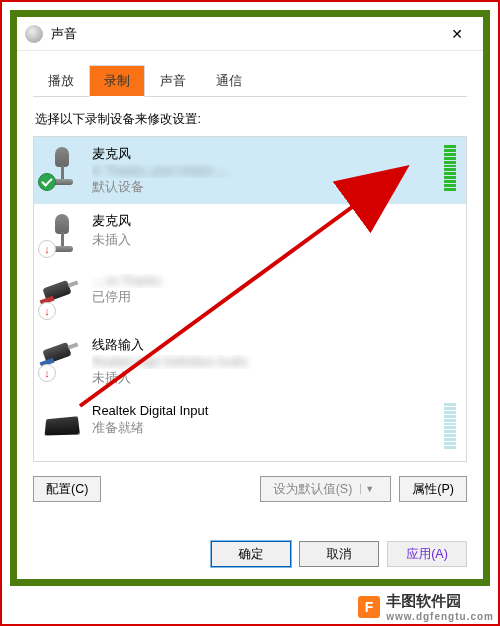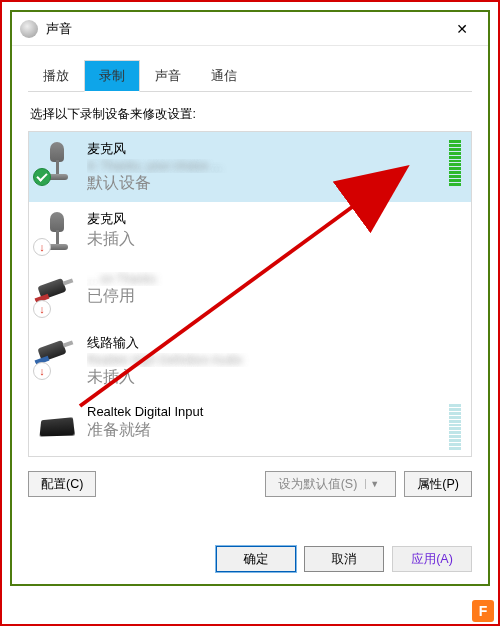--- a/index.html
+++ b/index.html
@@ -1,27 +1,27 @@
 <!DOCTYPE html>
 <html><head>
 <meta charset="utf-8">
 <style>
   * { box-sizing: border-box; font-family: "Microsoft YaHei", "Segoe UI", Tahoma, sans-serif; }
   body { margin: 0; background: #fff; width: 500px; height: 626px; position: relative; overflow: hidden; }
   .outer-red { position: absolute; left: 0; top: 0; width: 500px; height: 626px; border: 2px solid #d40000; }
-  .dialog { position: absolute; left: 10px; top: 10px; width: 480px; height: 576px; background: #fff; border: 2px solid #4d7c0f; }
+  .dialog { position: absolute; left: 10px; top: 10px; width: 480px; height: 576px; background: #fff; border: 7px solid #4d7c0f; }
   .titlebar { height: 34px; display: flex; align-items: center; padding: 0 4px 0 8px; border-bottom: 1px solid #e8e8e8; }
   .title-icon { width: 18px; height: 18px; border-radius: 50%; background: radial-gradient(circle at 40% 35%, #eee, #999); margin-right: 8px; }
   .title-text { flex: 1; font-size: 13px; color: #000; }
   .close-btn { width: 44px; height: 32px; display: flex; align-items: center; justify-content: center; cursor: pointer; }
   .close-x { font-size: 14px; color: #000; }
   .body-pad { padding: 14px 16px 12px 16px; }
   .tabs { display: flex; border-bottom: 1px solid #d9d9d9; }
   .tab { padding: 6px 14px; font-size: 13px; color: #333; border: 1px solid transparent; border-bottom: none; margin-bottom: -1px; cursor: pointer; position: relative; }
-  .tab.active { background: #0ea5e9; border-color: #d9d9d9; border-bottom: 1px solid #fff; }
+  .tab.active { background: #f97316; border-color: #d9d9d9; border-bottom: 1px solid #fff; }
   .instruction { font-size: 12.5px; color: #000; margin: 14px 2px 8px 2px; }
   .device-list { border: 1px solid #d9d9d9; height: 326px; overflow-y: auto; overflow-x: hidden; }
   .device-row { display: flex; align-items: flex-start; padding: 8px 10px 8px 6px; min-height: 62px; position: relative; }
   .device-row.selected { background: #cfeaf6; }
   .dev-iconbox { width: 44px; height: 44px; position: relative; margin-right: 8px; flex-shrink: 0; }
   .mic-icon { width: 30px; height: 38px; margin: 2px auto; position: relative; }
   .mic-head { position: absolute; top: 0; left: 8px; width: 14px; height: 20px; background: linear-gradient(#888,#666); border-radius: 7px 7px 4px 4px; }
   .mic-stand { position: absolute; top: 18px; left: 13.5px; width: 3px; height: 14px; background: #777; }
   .mic-base { position: absolute; bottom: 0; left: 4px; width: 22px; height: 6px; background: linear-gradient(#999,#666); border-radius: 3px; }
   .jack-icon { width: 40px; height: 40px; position: relative; }
@@ -32,21 +32,21 @@
   .box-icon { position: absolute; left: 4px; top: 14px; width: 34px; height: 18px; background: linear-gradient(#3a3a3a,#111); border-radius: 2px; transform: perspective(50px) rotateX(18deg) rotateY(-12deg); }
   .status-badge { position: absolute; left: -2px; bottom: -2px; width: 18px; height: 18px; border-radius: 50%; background: #fff; border: 1px solid #ccc; display: flex; align-items: center; justify-content: center; }
   .status-check { background: #2ea44f; border-color: #1d8a3d; }
   .status-check::after { content:""; width: 8px; height: 4px; border-left: 2px solid #fff; border-bottom: 2px solid #fff; transform: rotate(-45deg); margin-top: -2px; }
   .status-down { background: #fff; }
   .status-down::after { content:"↓"; font-size: 11px; font-weight: bold; color: #d32; line-height: 1; }
   .dev-info { flex: 1; min-width: 0; }
   .dev-name { font-size: 13px; color: #000; margin-bottom: 1px; }
   .dev-sub { font-size: 12px; color: #8a8a8a; margin-bottom: 0px; white-space: nowrap; overflow: hidden; }
   .dev-sub.blur { color: transparent; text-shadow: 0 0 6px rgba(120,120,120,0.7); }
-  .dev-status { font-size: 16px; color: #8a8a8a; }
+  .dev-status { font-size: 13px; color: #8a8a8a; }
   .level-meter { width: 12px; height: 46px; margin-left: 8px; display: flex; flex-direction: column-reverse; gap: 1px; flex-shrink: 0; }
   .seg { flex: 1; background: #d4e9d4; }
   .seg.lit { background: #2db82d; }
   .seg.cyan { background: #bfe5e8; }
   .bottom-row { display: flex; gap: 8px; margin-top: 14px; align-items: flex-start; }
   .btn { height: 26px; border: 1px solid #999; background: #f3f3f3; font-size: 12.5px; color: #000; padding: 0 12px; cursor: pointer; }
   .btn:disabled { color: #8a8a8a; cursor: default; }
   .dropdown-btn { display: inline-flex; align-items: center; }
   .dropdown-arrow { width: 18px; border-left: 1px solid #bbb; margin-left: 8px; text-align: center; font-size: 9px; color: #888; }
   .spacer { flex: 1; }
@@ -211,13 +211,17 @@
   <defs>
     <marker id="ah" markerWidth="18" markerHeight="16" refX="15" refY="8" orient="auto">
       <polygon points="0,0 18,8 0,16" fill="#d40000"></polygon>
     </marker>
   </defs>
   <line x1="20" y1="250" x2="340" y2="16" stroke="#d40000" stroke-width="4" marker-end="url(#ah)"></line>
 </svg>
 
 <div class="watermark">
   <div class="wm-box">F</div>
+  <div>
+    <span>丰图软件园</span>
+    <span class="wm-sub">www.dgfengtu.com</span>
+  </div>
 </div>
 
 </body></html>

